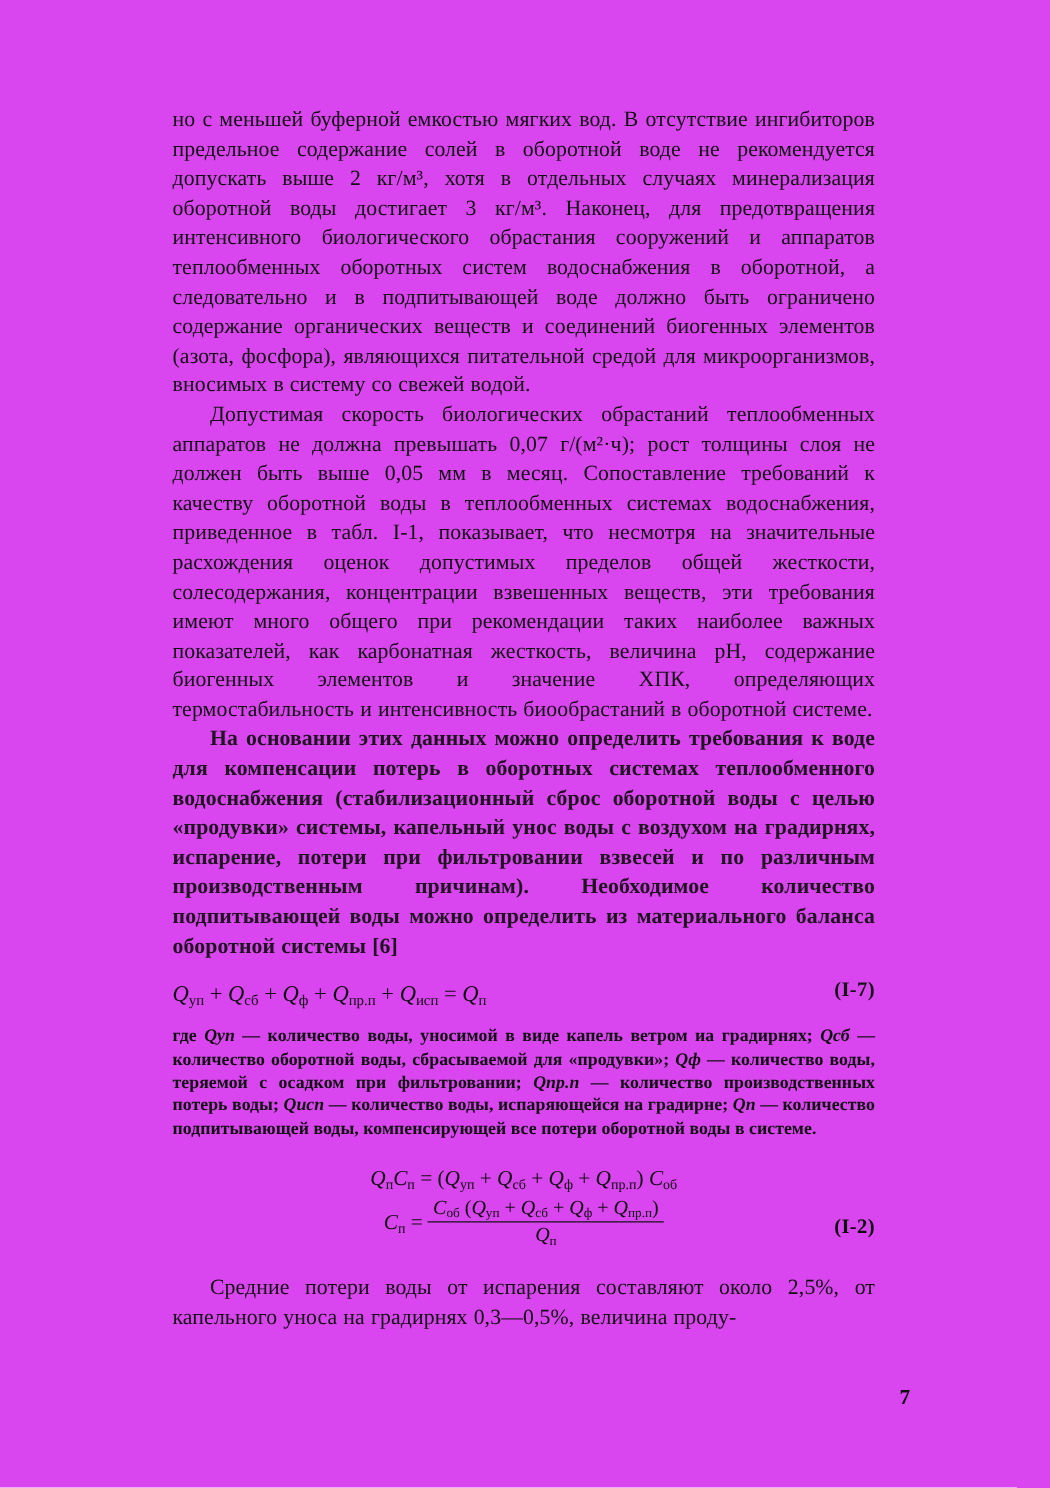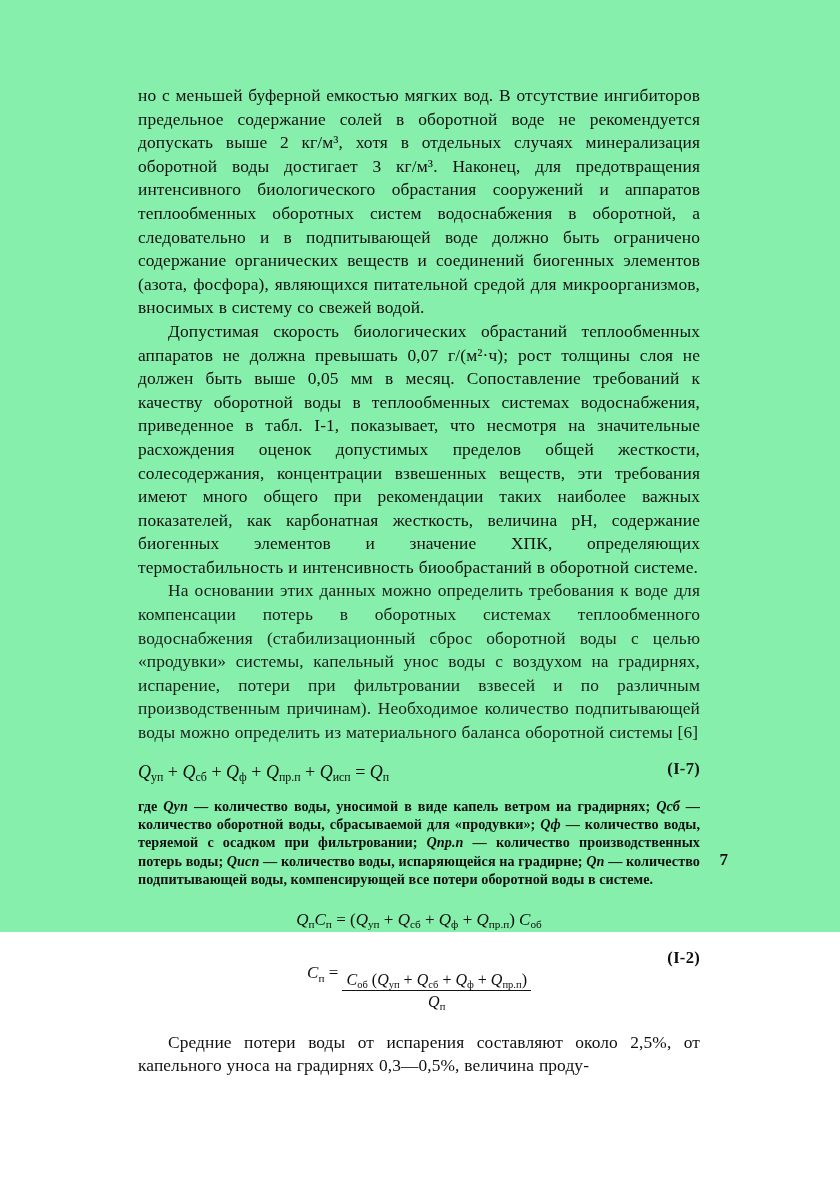--- a/index.html
+++ b/index.html
@@ -12,22 +12,22 @@
     height: 1190px;
     font-family: "Liberation Serif", serif;
     color: #141414;
     position: relative;
     overflow: hidden;
   }
   .page {
     position: absolute;
     left: 0; top: 0;
     width: 840px;
-    height: 932px;
-    background: #86efac;
+    height: 1190px;
+    background: #d946ef;
   }
   .text-column {
     position: absolute;
     left: 138px;
     top: 84px;
     width: 562px;
   }
   p.para {
     margin: 0 0 0 0;
     font-size: 17.4px;
@@ -46,21 +46,21 @@
   }
   .para-gap {
     height: 3px;
   }
   
   .faded {
     color: #232323;
     opacity: 0.93;
   }
   .bolded {
-    font-weight: 400;
+    font-weight: 700;
     color: #0c0c0c;
   }
   
   .formula-row {
     position: relative;
     width: 100%;
     margin: 14px 0 12px 0;
     min-height: 26px;
   }
   .formula {
@@ -95,21 +95,20 @@
     font-family: Liberation Serif, serif;
   }
   .notation .it { font-style: italic; }
   
   .frac {
     display: inline-block;
     vertical-align: middle;
     text-align: center;
     position: relative;
     top: -2px;
-    margin-top: 36px;
   }
   .frac .num {
     display: block;
     padding: 0 4px 1px 4px;
     border-bottom: 1.3px solid #141414;
     font-size: 16px;
     line-height: 19px;
   }
   .frac .den {
     display: block;

